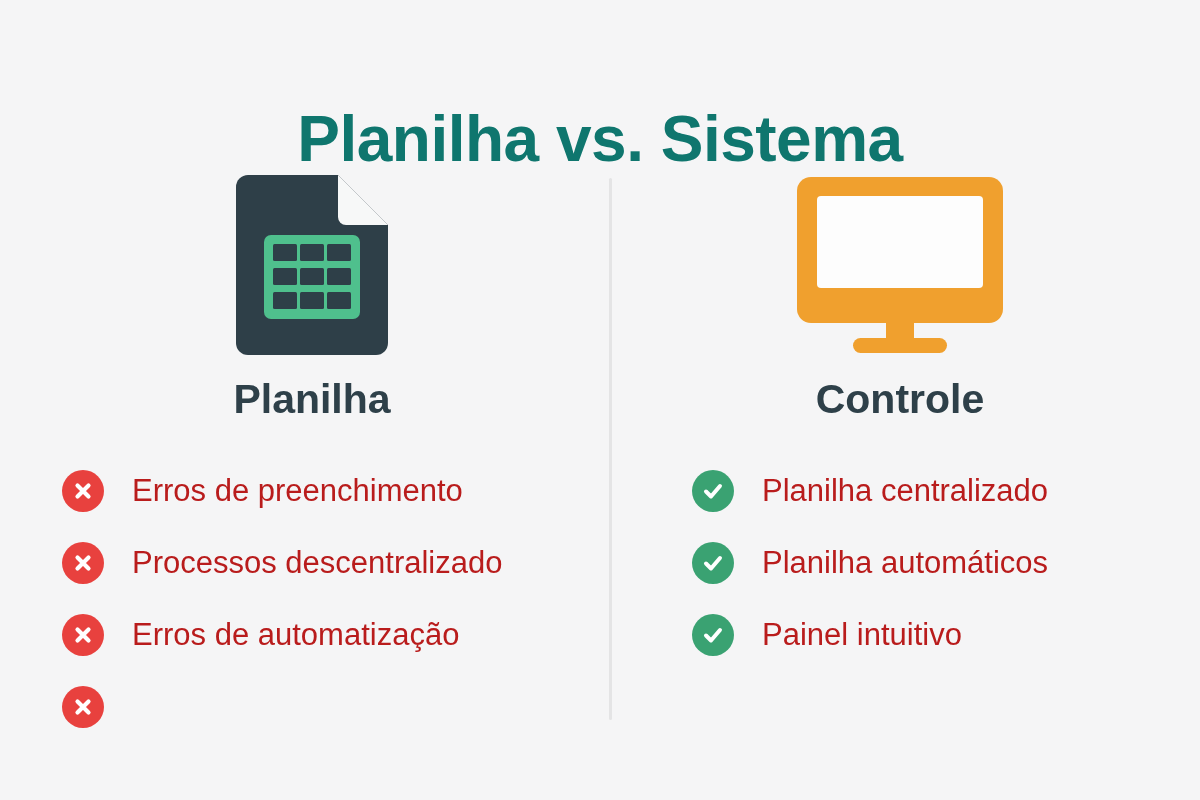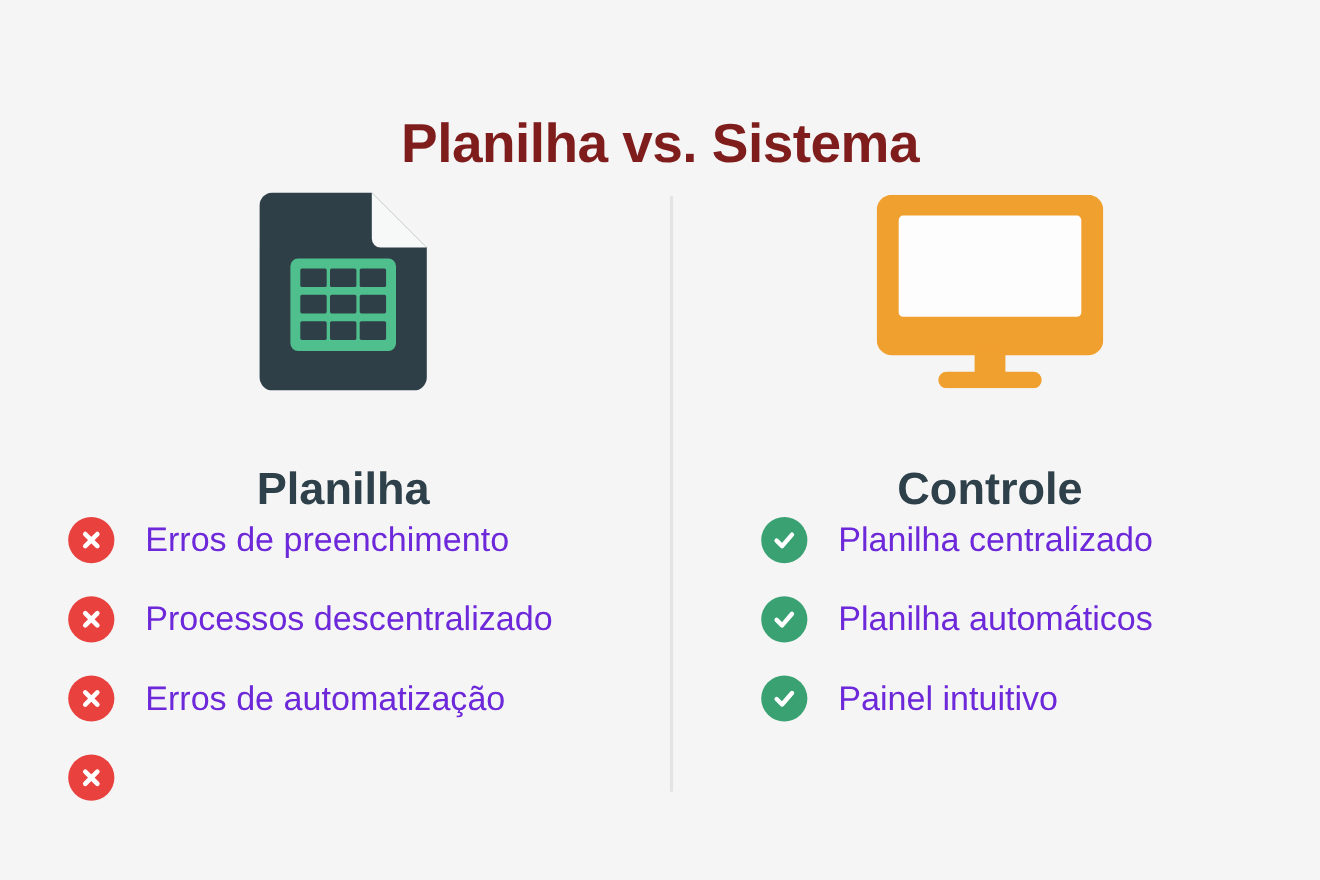--- a/index.html
+++ b/index.html
@@ -20,24 +20,24 @@
     height: 800px;
   }
 
   
   .title {
     position: absolute;
     top: 48px;
     left: 0;
     width: 1200px;
     text-align: center;
-    font-size: 50px;
+    font-size: 64px;
     line-height: 96px;
     font-weight: bold;
-    color: #7f1d1d;
+    color: #0f766e;
     letter-spacing: -0.5px;
     white-space: nowrap;
   }
 
   
   .divider {
     position: absolute;
     left: 609px;
     top: 178px;
     width: 3px;
@@ -73,21 +73,20 @@
     position: absolute;
     top: 205px;
     left: 0;
     width: 600px;
     text-align: center;
     font-size: 41px;
     line-height: 48px;
     font-weight: bold;
     color: #2e4049;
     white-space: nowrap;
-    margin-top: 45px;
   }
   .column.left  .col-heading { padding-left: 24px; box-sizing: border-box; }
   .column.right .col-heading { padding-left: 0px;  box-sizing: border-box; }
 
   
   .feature-list {
     position: absolute;
     top: 285px;
     list-style: none;
     margin: 0;
@@ -111,21 +110,21 @@
     justify-content: center;
   }
   .feature-badge.cross { background: #e8413e; }
   .feature-badge.check { background: #3aa272; }
   .feature-badge svg { display: block; }
 
   .feature-label {
     margin-left: 28px;
     font-size: 31px;
     line-height: 36px;
-    color: #6d28d9;
+    color: #b91c1c;
     white-space: nowrap;
   }
 
   
   .sheet-icon  { width: 180px; height: 180px; display: block; }
   .screen-icon { width: 206px; height: 176px; display: block; }
 </style>
 </head>
 <body>
 

